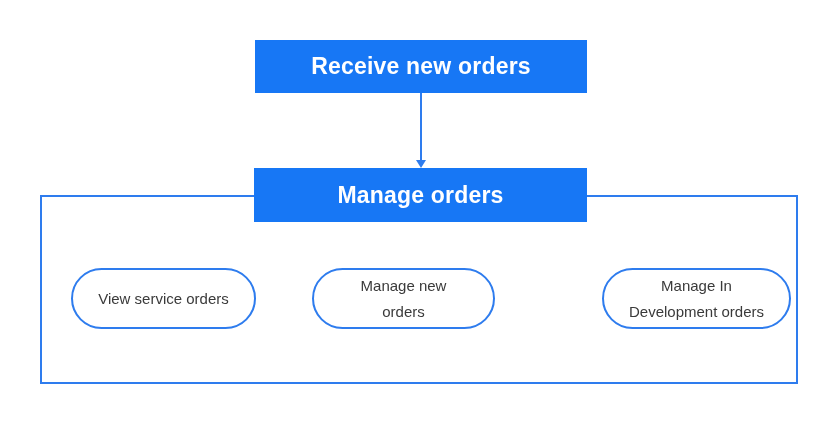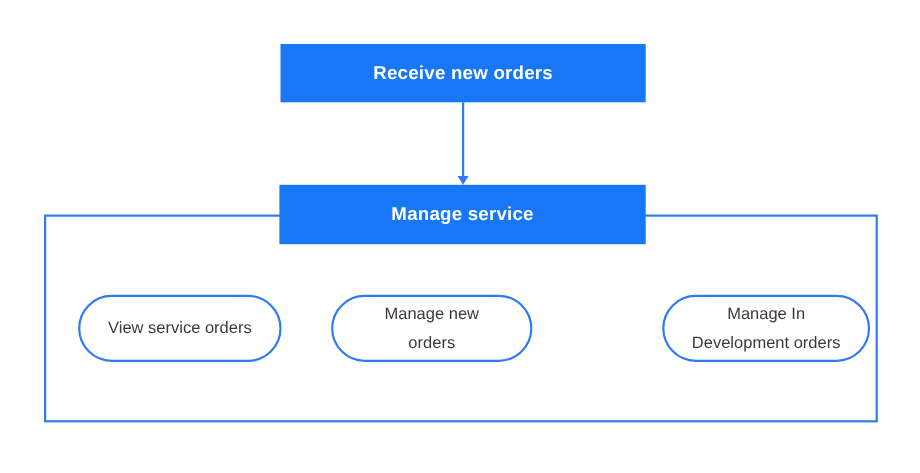--- a/index.html
+++ b/index.html
@@ -21,21 +21,21 @@
     overflow: hidden;
   }
 
   .node {
     position: absolute;
     background: var(--node-fill);
     color: var(--node-text);
     display: flex;
     align-items: center;
     justify-content: center;
-    font-size: 17px;
+    font-size: 23px;
     font-weight: 600;
     letter-spacing: 0.2px;
   }
   .node-receive { left: 255px; top: 40px; width: 332px; height: 53px; }
   .node-manage  { left: 254px; top: 168px; width: 333px; height: 54px; z-index: 3; }
 
   .group-container {
     position: absolute;
     left: 40px; top: 195px;
     width: 758px; height: 189px;
@@ -70,42 +70,42 @@
     color: var(--pill-text);
     display: flex;
     align-items: center;
     justify-content: center;
     text-align: center;
     font-size: 15px;
     line-height: 26px;
     z-index: 2;
   }
   .pill-1 { left: 71px;  width: 185px; }
-  .pill-2 { left: 301px; width: 183px; }
+  .pill-2 { left: 312px; width: 183px; }
   .pill-3 { left: 602px; width: 189px; }
   .pill-2 .pill-label { max-width: 112px; }
   .pill-3 .pill-label { max-width: 152px; }
 </style>
 </head>
 <body>
 
 <div class="canvas">
 
   <div class="node node-receive">
     <span>Receive new orders</span>
   </div>
 
   <div class="connector">
     <span class="arrowhead"></span>
   </div>
 
   <div class="group-container"></div>
 
   <div class="node node-manage">
-    <span>Manage service</span>
+    <span>Manage orders</span>
   </div>
 
   <div class="pill pill-1">
     <span class="pill-label">View service orders</span>
   </div>
 
   <div class="pill pill-2">
     <span class="pill-label">Manage new orders</span>
   </div>
 

